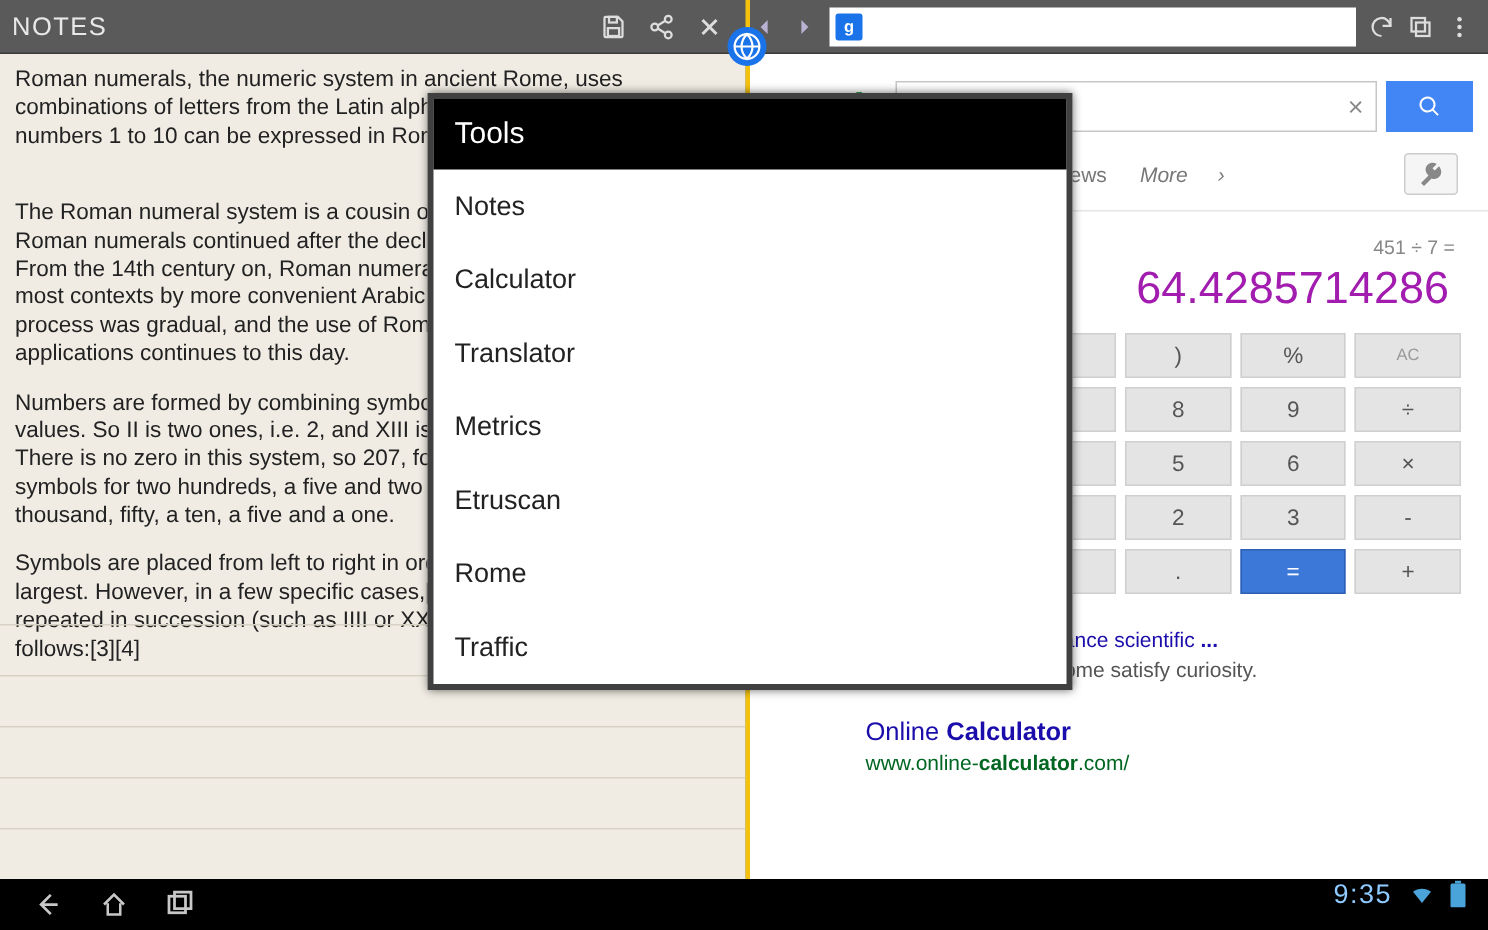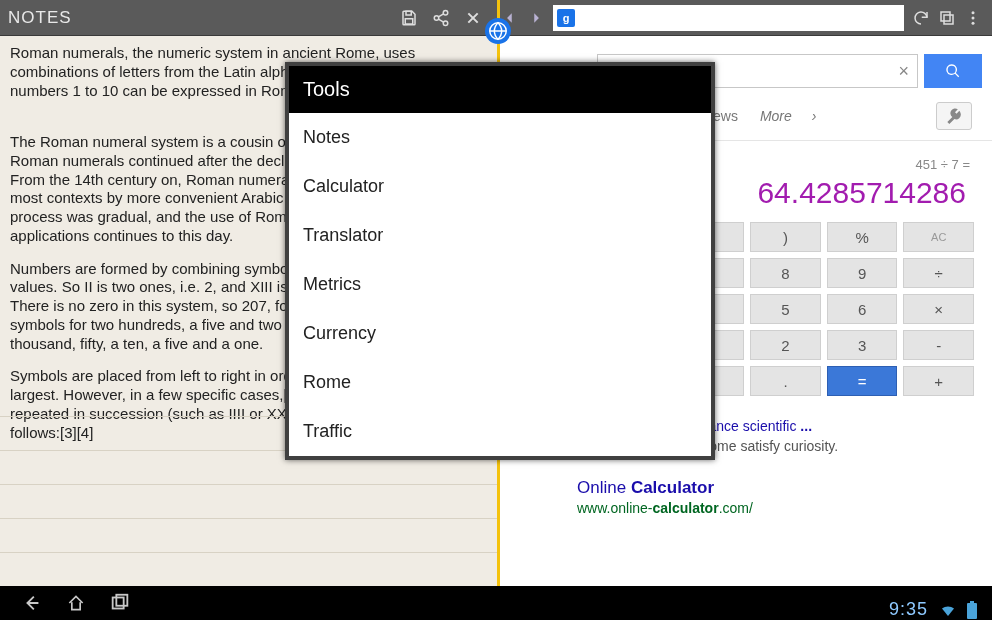--- a/index.html
+++ b/index.html
@@ -63,21 +63,21 @@
   .divider { position:absolute; left:497px; top:0; bottom:34px; width:3px; background:#f4c20d; z-index: 5; }
   .globe-center { position:absolute; left:498px; top:18px; transform:translateX(-50%); width:26px; height:26px; background:#1a73e8; border-radius:50%; display:flex; align-items:center; justify-content:center; color:#fff; font-size:16px; z-index:6; }
 
   
   .dialog-scrim { position:absolute; inset:0; z-index: 20; }
   .dialog { position:absolute; left:285px; top:62px; width:430px; background:#fff; border:4px solid #404040; z-index:21; box-shadow: 0 0 6px rgba(0,0,0,0.6); }
   .dialog-title { background:#000; color:#fff; font-size:20px; padding: 12px 14px; }
   .dialog-item { padding: 14px 14px; font-size:18px; color:#222; cursor:pointer; }
 
   
-  .sysnav { height:34px; background:#000; display:flex; align-items:flex-end; padding: 0 10px; color:#a8d7ff; }
+  .sysnav { height:34px; background:#000; display:flex; align-items:flex-start; padding: 0 10px; color:#a8d7ff; }
   .sysnav .navbtn { width:44px; height:34px; display:flex; align-items:center; justify-content:center; cursor:pointer; }
   .sysnav .spacer { flex:1; }
   .sysnav .clock { font-size:18px; color:#8ec9ff; letter-spacing:1px; margin-right:6px; }
   .sysnav .stat { width:20px; height:20px; margin-left:4px; display:flex; align-items:center; justify-content:center; }
 </style>
 </head>
 <body>
 
 <div class="app">
 
@@ -248,21 +248,21 @@
   </div>
 
   <div class="dialog-scrim"></div>
   <div class="dialog">
     <div class="dialog-title">Tools</div>
     <div id="dialog-items">
         <div class="dialog-item">Notes</div>
         <div class="dialog-item">Calculator</div>
         <div class="dialog-item">Translator</div>
         <div class="dialog-item">Metrics</div>
-        <div class="dialog-item">Currency</div>
+        <div class="dialog-item">Etruscan</div>
         <div class="dialog-item">Rome</div>
         <div class="dialog-item">Traffic</div>
       </div>
   </div>
 
   <div class="sysnav">
     <div class="navbtn">
       <svg width="22" height="22" viewBox="0 0 24 24" fill="none" stroke="#c8c8c8" stroke-width="2">
           <path d="M14 5l-7 7 7 7M7 12h12"></path>
         </svg>

